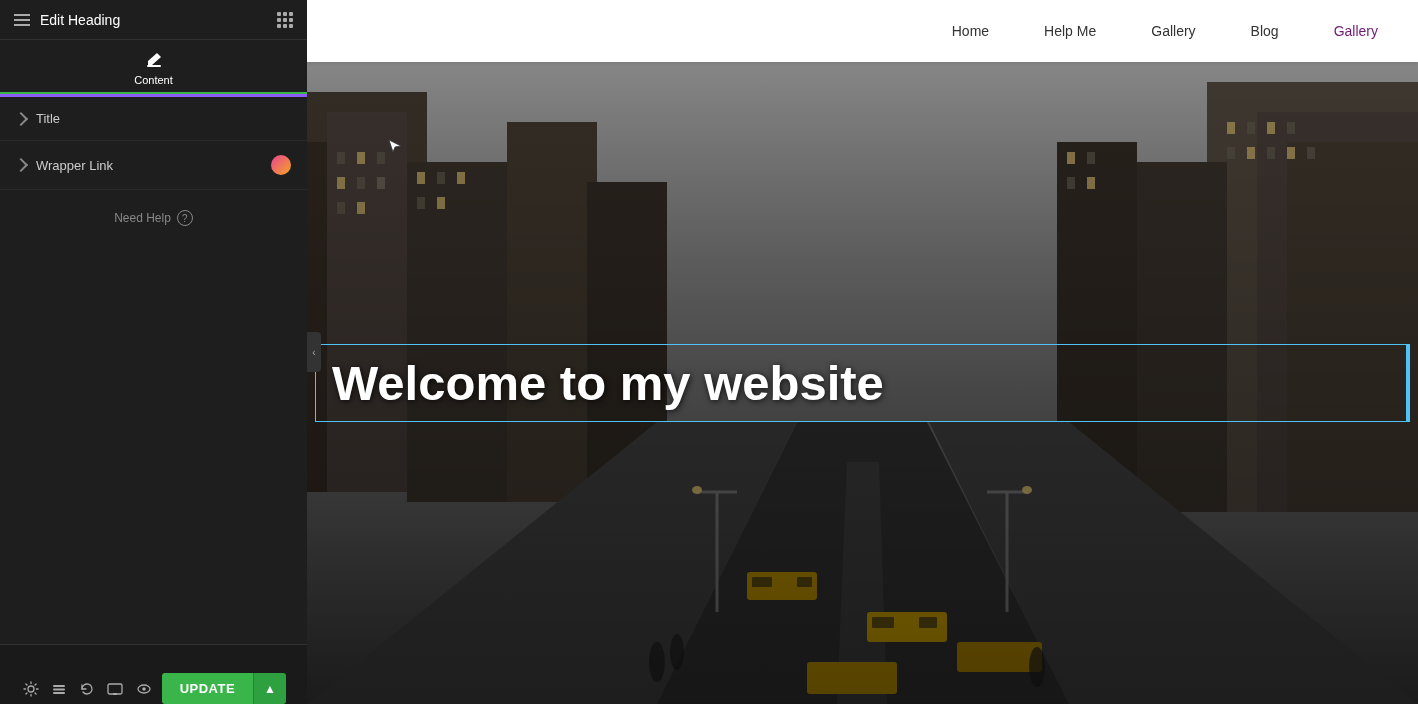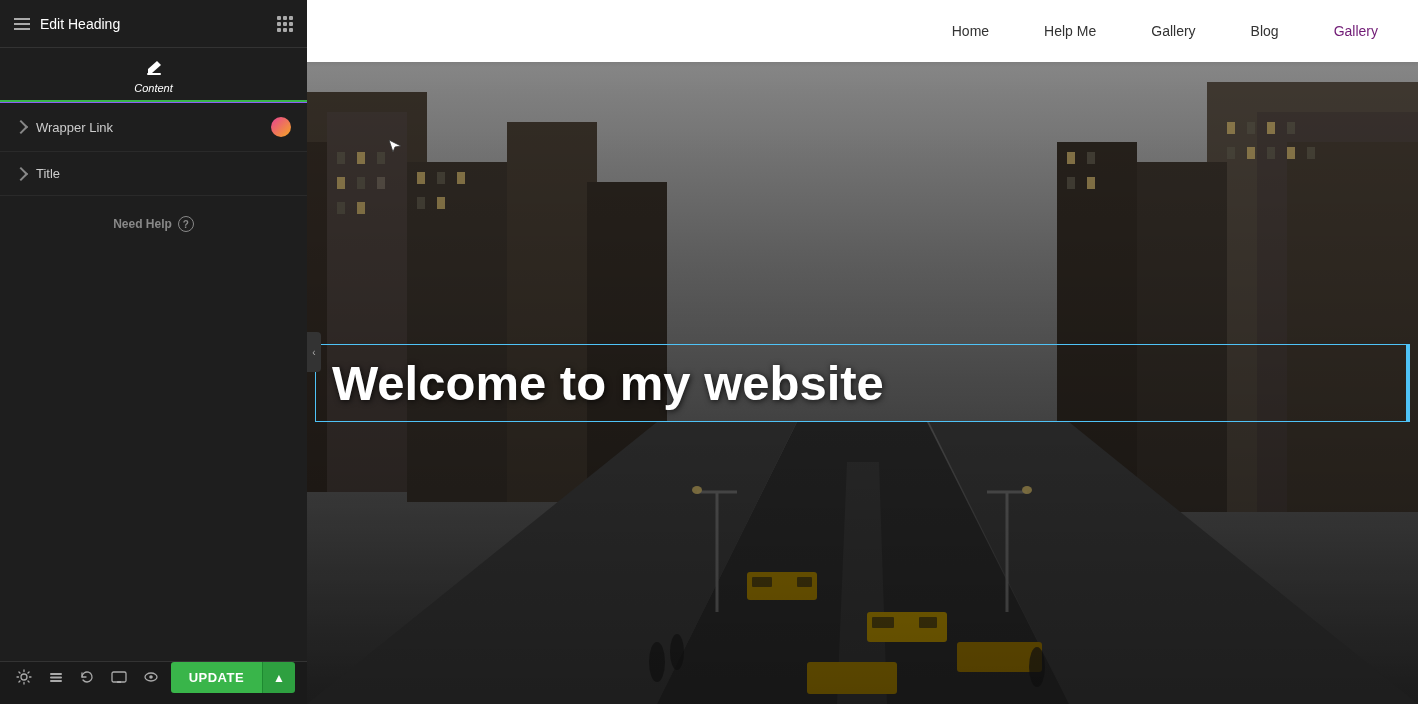--- a/index.html
+++ b/index.html
@@ -15,21 +15,21 @@
       height: 704px;
       position: relative;
       z-index: 10;
     }
 
     .panel-header {
       display: flex;
       align-items: center;
       justify-content: space-between;
       padding: 0 14px;
-      height: 48px;
+      height: 40px;
       background: #1e1e1e;
       border-bottom: 1px solid #333;
     }
 
     .panel-header-left {
       display: flex;
       align-items: center;
       gap: 10px;
     }
 
@@ -63,22 +63,21 @@
       width: 4px;
       height: 4px;
       background: #aaa;
       border-radius: 1px;
     }
 
     
     .tab-bar {
       display: flex;
       background: #1e1e1e;
-      border-bottom: 1px solid #8b5cf6;
-      font-style: italic;
+      border-bottom: 3px solid #8b5cf6;
     }
 
     .tab-item {
       flex: 1;
       display: flex;
       flex-direction: column;
       align-items: center;
       padding: 10px 5px 8px;
       cursor: pointer;
       position: relative;
@@ -156,43 +155,42 @@
     }
 
     .help-section {
       display: flex;
       align-items: center;
       justify-content: center;
       gap: 6px;
       padding: 20px;
       color: #888;
       font-size: 12px;
-      font-weight: bold;
     }
 
     .help-circle {
       width: 16px;
       height: 16px;
       border-radius: 50%;
       border: 1px solid #888;
       display: flex;
       align-items: center;
       justify-content: center;
       font-size: 10px;
       color: #888;
     }
 
     
     .bottom-toolbar {
-      height: 43px;
+      height: 60px;
       background: #1a1a1a;
       border-top: 1px solid #333;
       display: flex;
-      align-items: flex-start;
-      padding: 0 12px;
+      align-items: flex-end;
+      padding: 0 21px;
       gap: 8px;
     }
 
     .bottom-tool-btn {
       width: 30px;
       height: 30px;
       display: flex;
       align-items: center;
       justify-content: center;
       color: #aaa;
@@ -368,30 +366,30 @@
 
 
 
   </div>
 
   <div class="panel-content">
 
     <div class="section-row">
       <div class="section-row-left">
         <span class="arrow-icon"></span>
+        <span>Title</span>
+      </div>
+    </div>
+
+    <div class="section-row">
+      <div class="section-row-left">
+        <span class="arrow-icon"></span>
         <span>Wrapper Link</span>
       </div>
       <span class="wrapper-link-icon"></span>
-    </div>
-
-    <div class="section-row">
-      <div class="section-row-left">
-        <span class="arrow-icon"></span>
-        <span>Title</span>
-      </div>
     </div>
 
     <div class="help-section">
       <span>Need Help</span>
       <div class="help-circle">?</div>
     </div>
 
   </div>
 
   <div class="bottom-toolbar">

